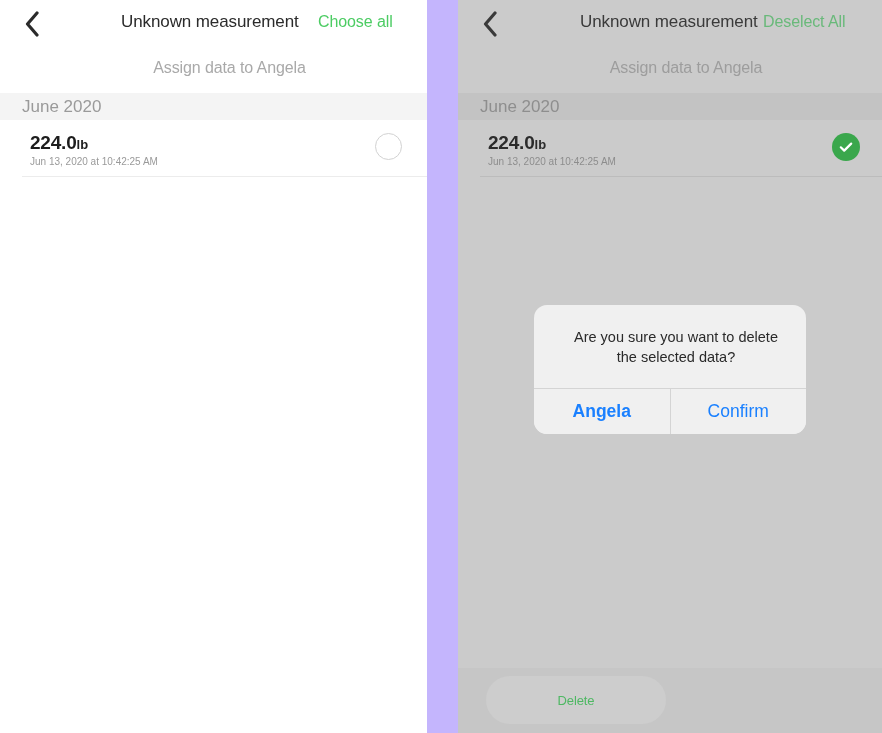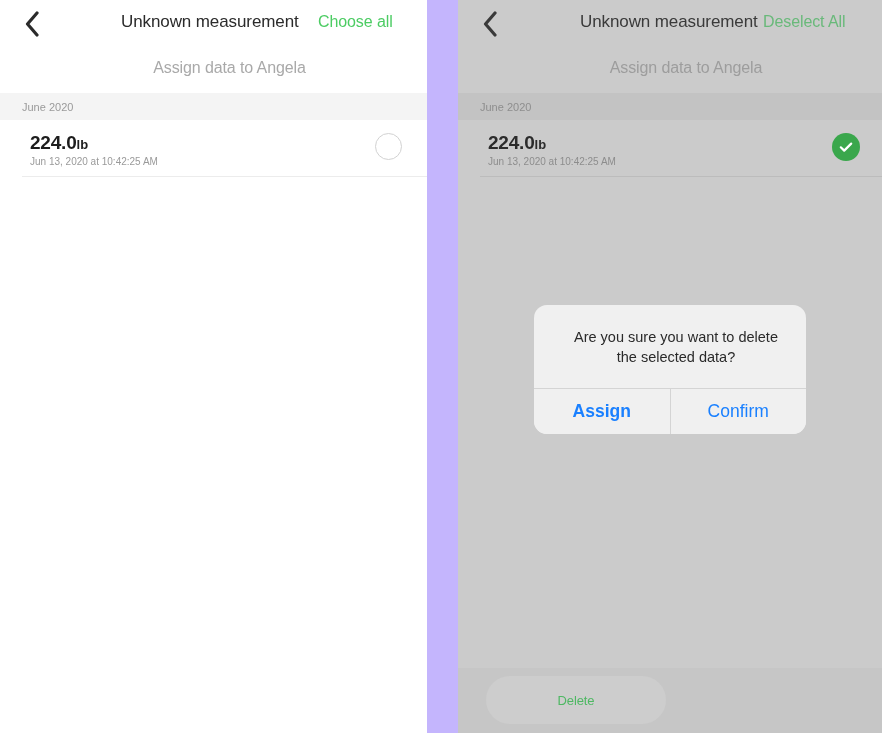--- a/index.html
+++ b/index.html
@@ -94,21 +94,21 @@
     top: 93px;
     left: 0;
     right: 0;
     height: 27px;
     background: #f4f4f4;
     display: flex;
     align-items: center;
   }
   .month-band span {
     margin-left: 22px;
-    font-size: 11px;
+    font-size: 17px;
     color: #9a9a9a;
   }
   .panel-right .month-band { background: #c3c3c3; }
   .panel-right .month-band span { color: #8e8e8e; }
 
   
   .meas-row {
     position: absolute;
     top: 120px;
     left: 8px;
@@ -342,20 +342,20 @@
     <div class="row-sep"></div>
 
     <div class="bottom-bar">
       <button class="btn btn-delete">Delete</button>
     </div>
 
     <div class="dialog">
       <div class="dialog-body">Are you sure you want to delete the selected data?</div>
       <div class="dialog-divider"></div>
       <div class="dialog-actions">
-        <button class="dialog-btn primary">Assign</button>
+        <button class="dialog-btn primary">Angela</button>
         <div class="dialog-vdivider"></div>
         <button class="dialog-btn">Confirm</button>
       </div>
     </div>
 
   </div>
 </div>
 
 </body></html>

